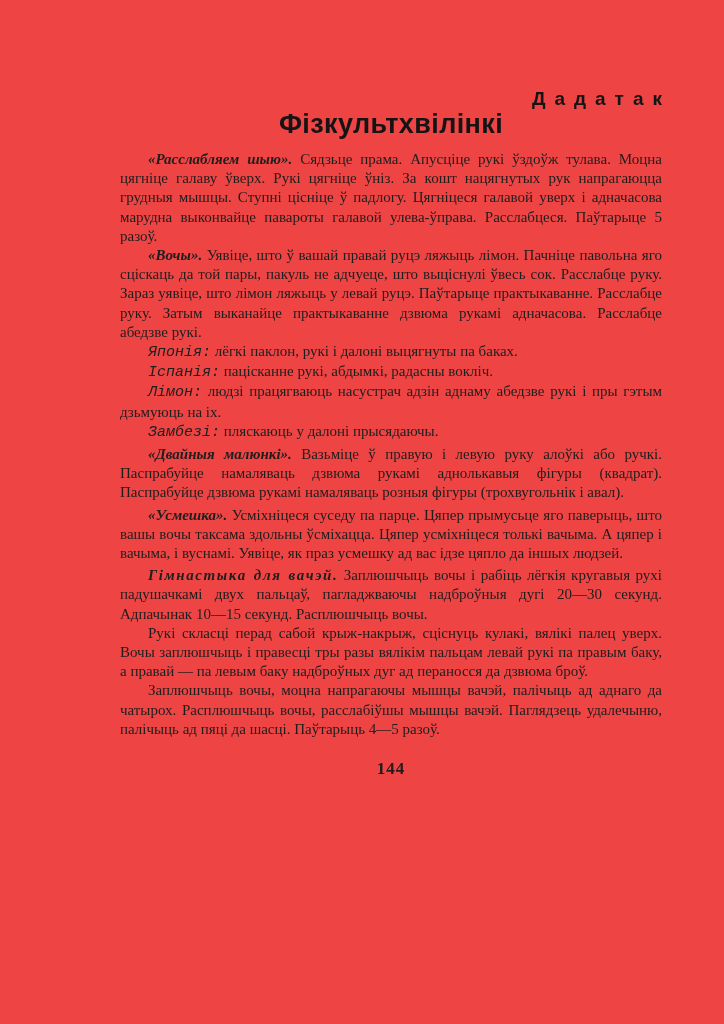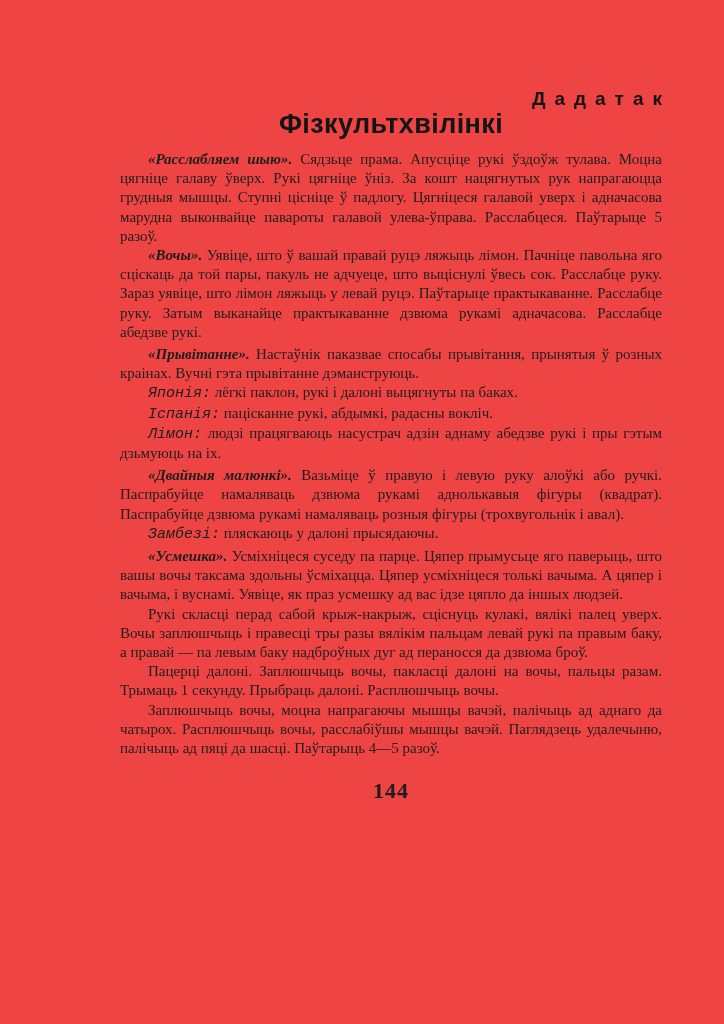--- a/index.html
+++ b/index.html
@@ -45,56 +45,55 @@
     text-indent: 28px;
     margin: 0;
   }
   .para.sect { margin-top: 3px; }
   .lead-bi { font-weight: bold; font-style: italic; }
   .lead-bi-spaced { font-weight: bold; font-style: italic; letter-spacing: 1.6px; }
   .lead-i { font-style: italic; font-family: Liberation Mono, monospace; }
   .page-number {
     text-align: center;
     font-weight: bold;
-    font-size: 22px;
+    font-size: 17px;
     letter-spacing: 1px;
     margin-top: 20px;
   }
 </style>
 </head>
 <body>
 
 <div class="page">
 
   <div class="appendix-heading">Дадатак</div>
 
   <h1 class="page-title">Фізкультхвілінкі</h1>
 
   <p class="para"><span class="lead-bi">«Расслабляем шыю».</span> <span>Сядзьце прама. Апусціце рукі ўздоўж тулава. Моцна цягніце галаву ўверх. Рукі цягніце ўніз. За кошт нацягнутых рук напрагаюцца грудныя мышцы. Ступні цісніце ў падлогу. Цягніцеся галавой уверх і адначасова марудна выконвайце павароты галавой улева-ўправа. Расслабцеся. Паўтарыце 5 разоў.</span></p>
 
   <p class="para"><span class="lead-bi">«Вочы».</span> <span>Уявіце, што ў вашай правай руцэ ляжыць лімон. Пачніце павольна яго сціскаць да той пары, пакуль не адчуеце, што выціснулі ўвесь сок. Расслабце руку. Зараз уявіце, што лімон ляжыць у левай руцэ. Паўтарыце практыкаванне. Расслабце руку. Затым выканайце практыкаванне дзвюма рукамі адначасова. Расслабце абедзве рукі.</span></p>
 
-  <p class="para sect"><span class="lead-bi">«Прывітанне».</span> <span>Настаўнік паказвае спосабы прывітання, прынятыя ў розных краінах. Вучні гэта прывітанне дэманструюць.</span></p>
 
   <p class="para"><span class="lead-i">Японія:</span> <span>лёгкі паклон, рукі і далоні выцягнуты па баках.</span></p>
 
 
   <p class="para"><span class="lead-i">Іспанія:</span> <span>пацісканне рукі, абдымкі, радасны вокліч.</span></p>
 
   <p class="para"><span class="lead-i">Лімон:</span> <span>людзі працягваюць насустрач адзін аднаму абедзве рукі і пры гэтым дзьмуюць на іх.</span></p>
 
+  <p class="para"><span class="lead-i">Замбезі:</span> <span>пляскаюць у далоні прысядаючы.</span></p>
+
   <p class="para sect"><span class="lead-bi">«Двайныя малюнкі».</span> <span>Вазьміце ў правую і левую руку алоўкі або ручкі. Паспрабуйце намаляваць дзвюма рукамі аднолькавыя фігуры (квадрат). Паспрабуйце дзвюма рукамі намаляваць розныя фігуры (трохвугольнік і авал).</span></p>
-
-  <p class="para"><span class="lead-i">Замбезі:</span> <span>пляскаюць у далоні прысядаючы.</span></p>
 
   <p class="para sect"><span class="lead-bi">«Усмешка».</span> <span>Усміхніцеся суседу па парце. Цяпер прымусьце яго паверыць, што вашы вочы таксама здольны ўсміхацца. Цяпер усміхніцеся толькі вачыма. А цяпер і вачыма, і вуснамі. Уявіце, як праз усмешку ад вас ідзе цяпло да іншых людзей.</span></p>
 
+  <p class="para sect"><span class="lead-bi-spaced">Гімнастыка для вачэй.</span> <span>Заплюшчыць вочы і рабіць лёгкія кругавыя рухі падушачкамі двух пальцаў, пагладжваючы надброўныя дугі 20—30 секунд. Адпачынак 10—15 секунд. Расплюшчыць вочы.</span></p>
 
   <p class="para"><span>Рукі скласці перад сабой крыж-накрыж, сціснуць кулакі, вялікі палец уверх. Вочы заплюшчыць і правесці тры разы вялікім пальцам левай рукі па правым баку, а правай — па левым баку надброўных дуг ад пераносся да дзвюма броў.</span></p>
 
-  <p class="para"><span>Пацерці далоні. Заплюшчыць вочы, пакласці далоні на вочы, пальцы разам. Трымаць 1 секунду. Прыбраць далоні. Расплюшчыць вочы.</span></p>
 
 
   <p class="para"><span>Заплюшчыць вочы, моцна напрагаючы мышцы вачэй, палічыць ад аднаго да чатырох. Расплюшчыць вочы, расслабіўшы мышцы вачэй. Паглядзець удалечыню, палічыць ад пяці да шасці. Паўтарыць 4—5 разоў.</span></p>
 
   <div class="page-number">144</div>
 
 </div>
 
 </body></html>

